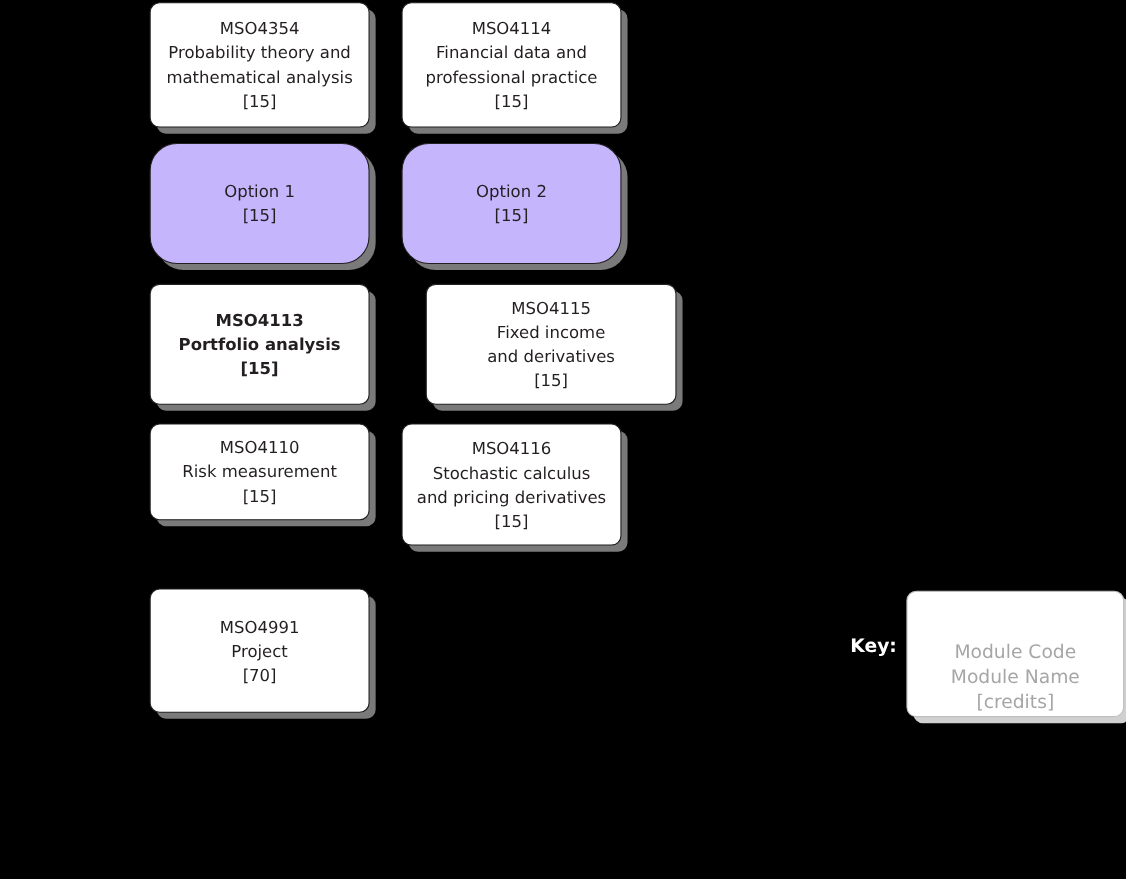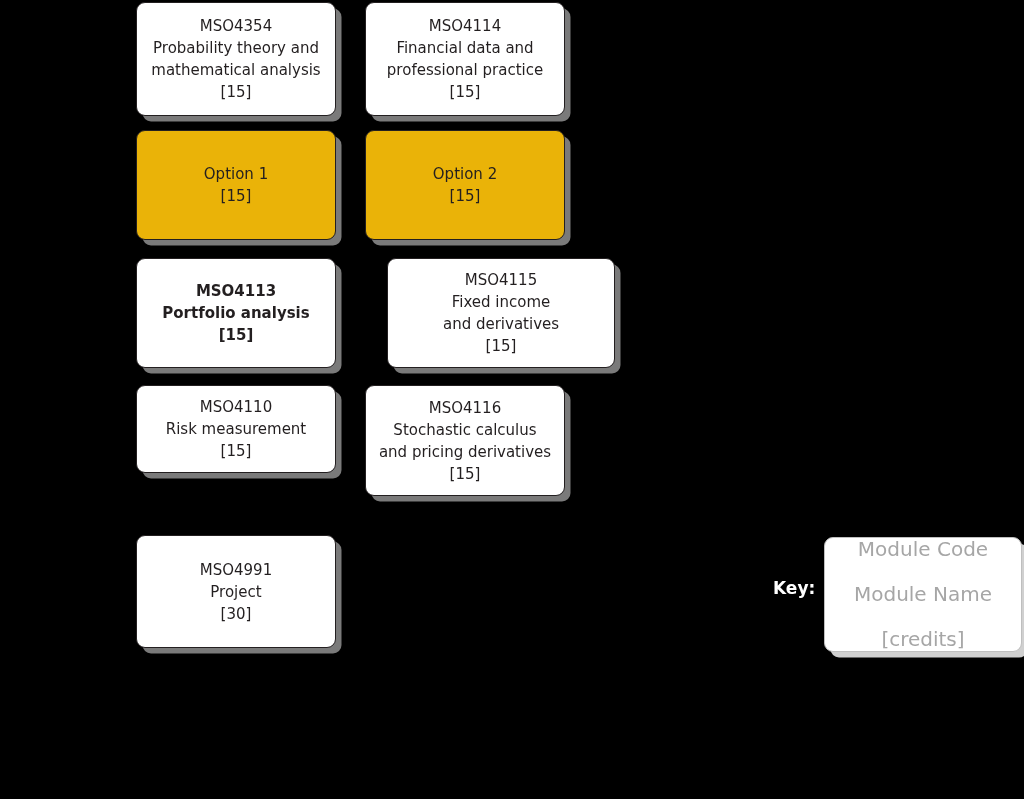--- a/index.html
+++ b/index.html
@@ -37,21 +37,22 @@
     flex-direction: column;
     align-items: center;
     justify-content: center;
     text-align: center;
     color: #231f20;
     font-size: 15px;
     line-height: 22px;
     padding: 2px 6px;
   }
   .module.option {
-    background: #eab308;
+    background: #c4b5fd;
+    border-radius: 25px;
   }
   .module .line {
     display: block;
     white-space: nowrap;
   }
 
   
   .key-label {
     position: absolute;
     font-weight: bold;
@@ -66,23 +67,22 @@
     background: #ffffff;
     border: 1.5px solid #bfbfbf;
     border-radius: 9px;
     box-shadow: 6px 6px 0 -0.5px #d0d0d0;
     display: flex;
     flex-direction: column;
     align-items: center;
     justify-content: flex-end;
     text-align: center;
     color: #a6a6a6;
-    font-size: 20px;
+    font-size: 17px;
     line-height: 23px;
-    gap: 22px;
   }
   .key-box .line { display: block; white-space: nowrap; }
 </style>
 </head>
 <body>
 
 <div class="canvas">
 
   <div class="module" style="left:136px;top:2px;width:200px;height:114px;">
     <span class="line">MSO4354</span>
@@ -130,21 +130,21 @@
   <div class="module" style="left:365px;top:385px;width:200px;height:111px;">
     <span class="line">MSO4116</span>
     <span class="line">Stochastic calculus</span>
     <span class="line">and pricing derivatives</span>
     <span class="line">[15]</span>
   </div>
 
   <div class="module" style="left:136px;top:535px;width:200px;height:113px;">
     <span class="line">MSO4991</span>
     <span class="line">Project</span>
-    <span class="line">[30]</span>
+    <span class="line">[70]</span>
   </div>
 
   <div class="key-label" style="left:773px;top:578px;">Key:</div>
 
   <div class="key-box" style="left:824px;top:537px;width:198px;height:115px;">
     <span class="line">Module Code</span>
     <span class="line">Module Name</span>
     <span class="line">[credits]</span>
   </div>
 </div>

